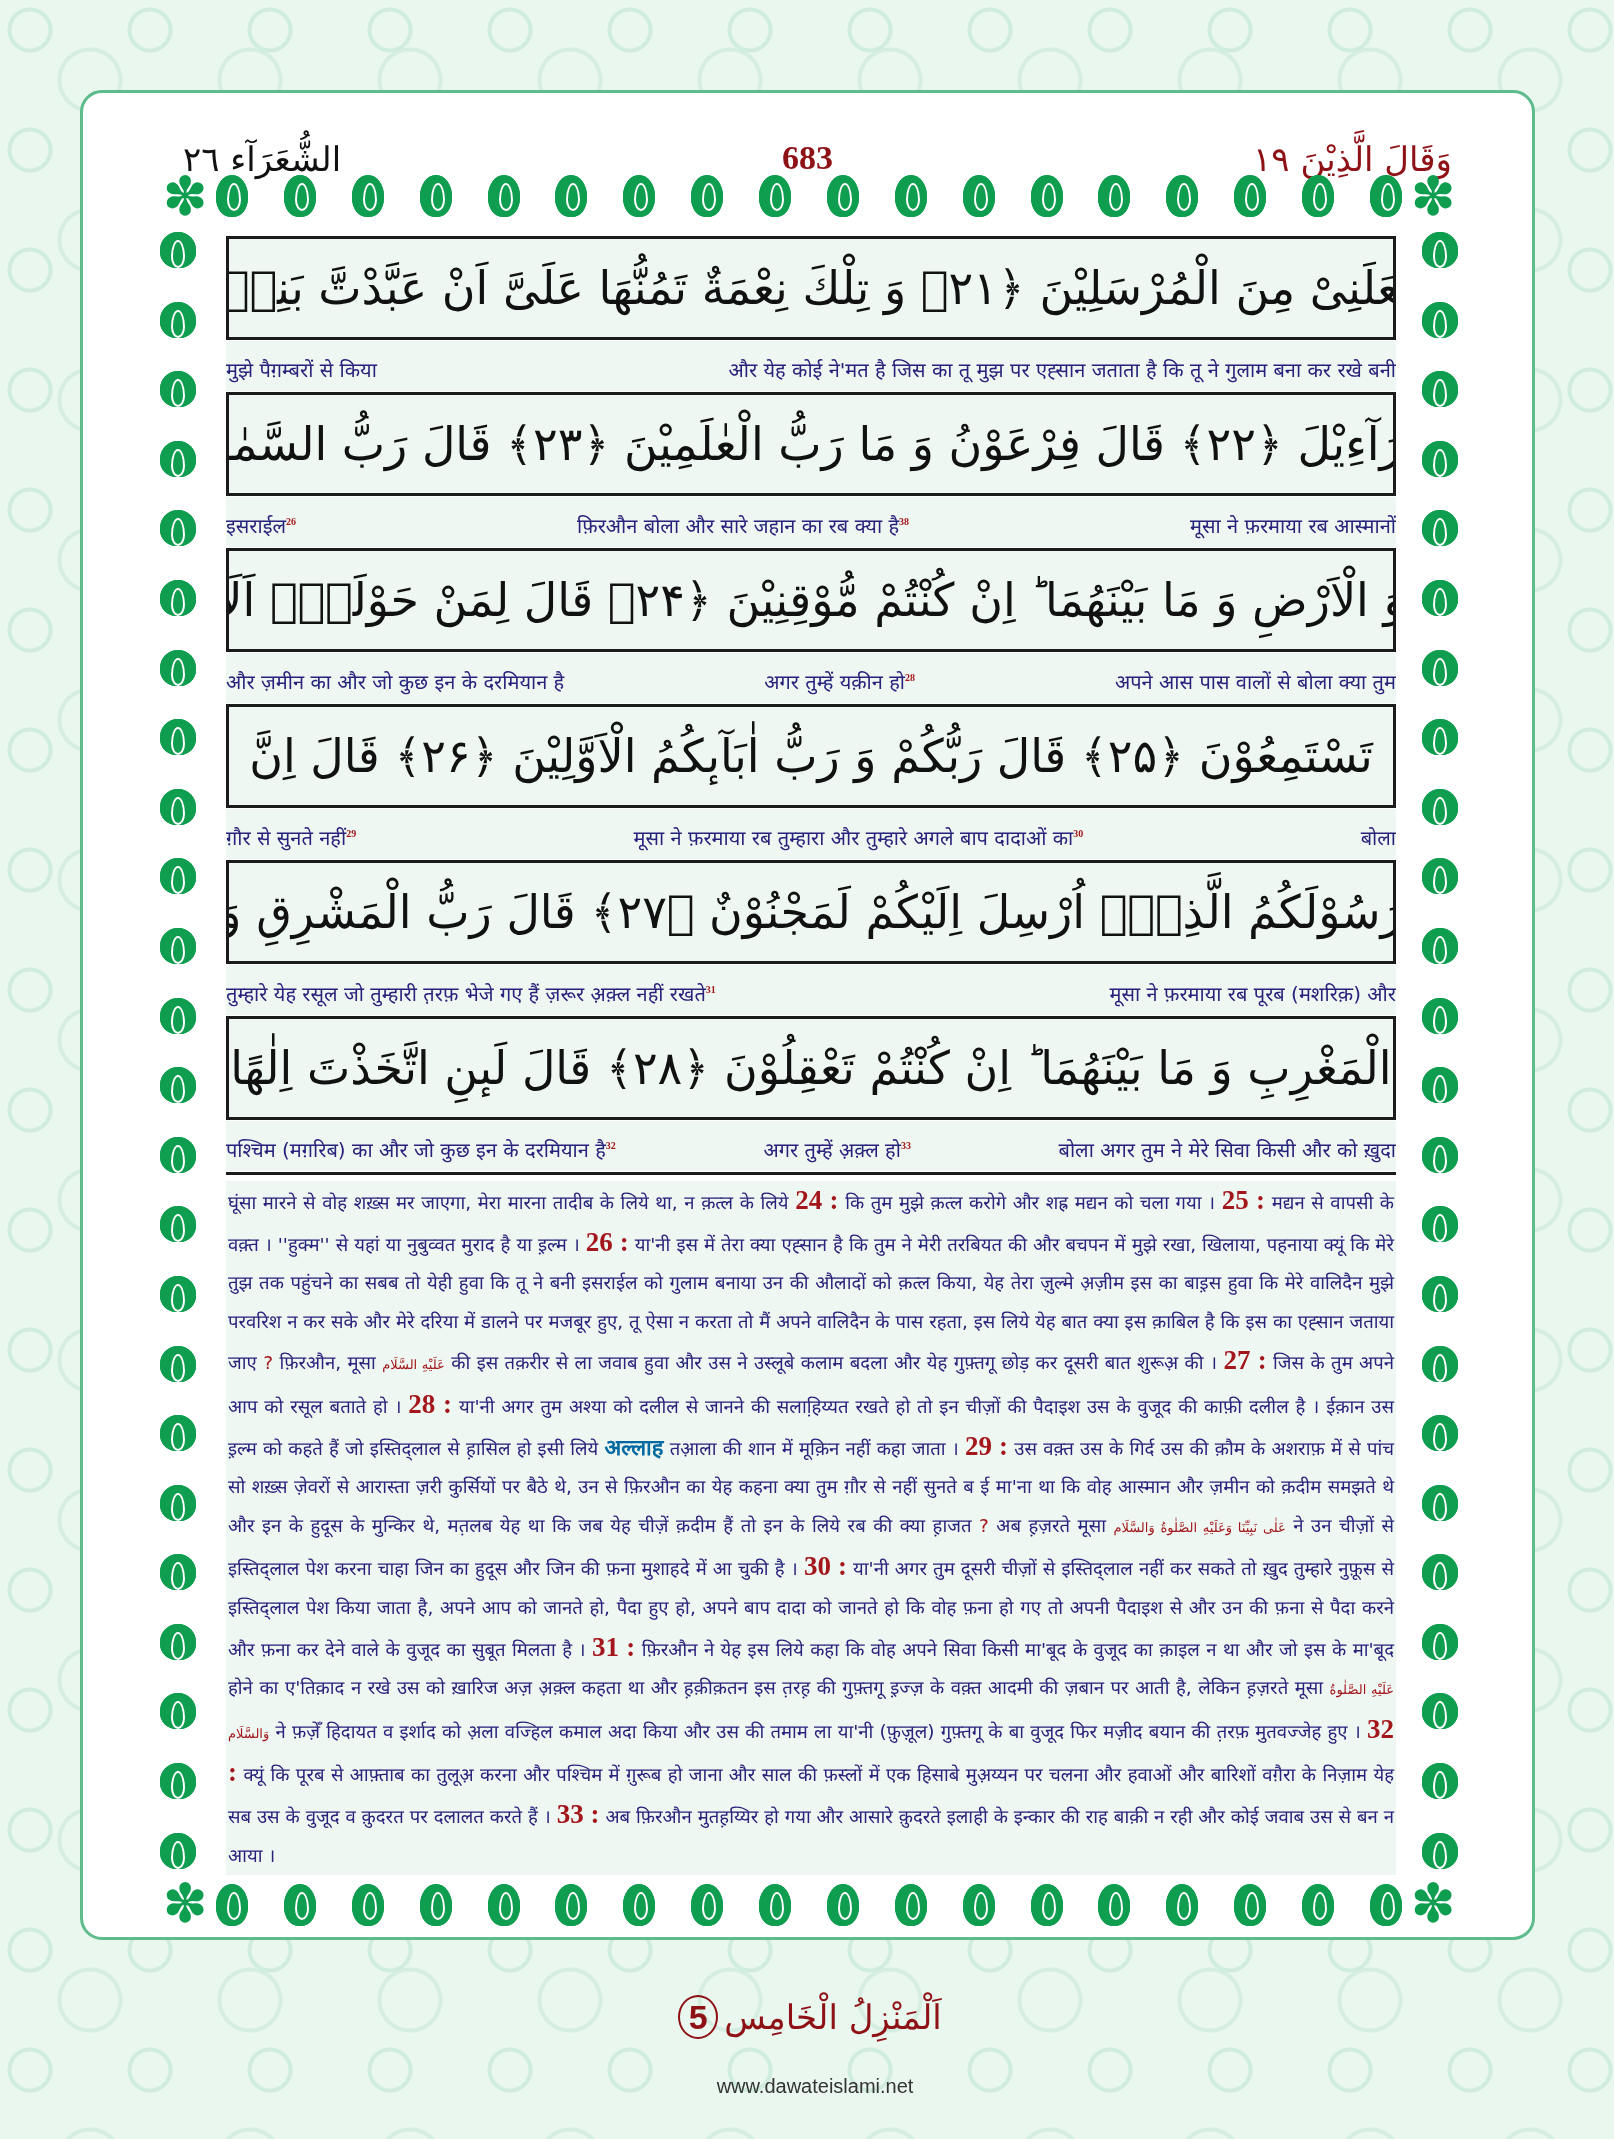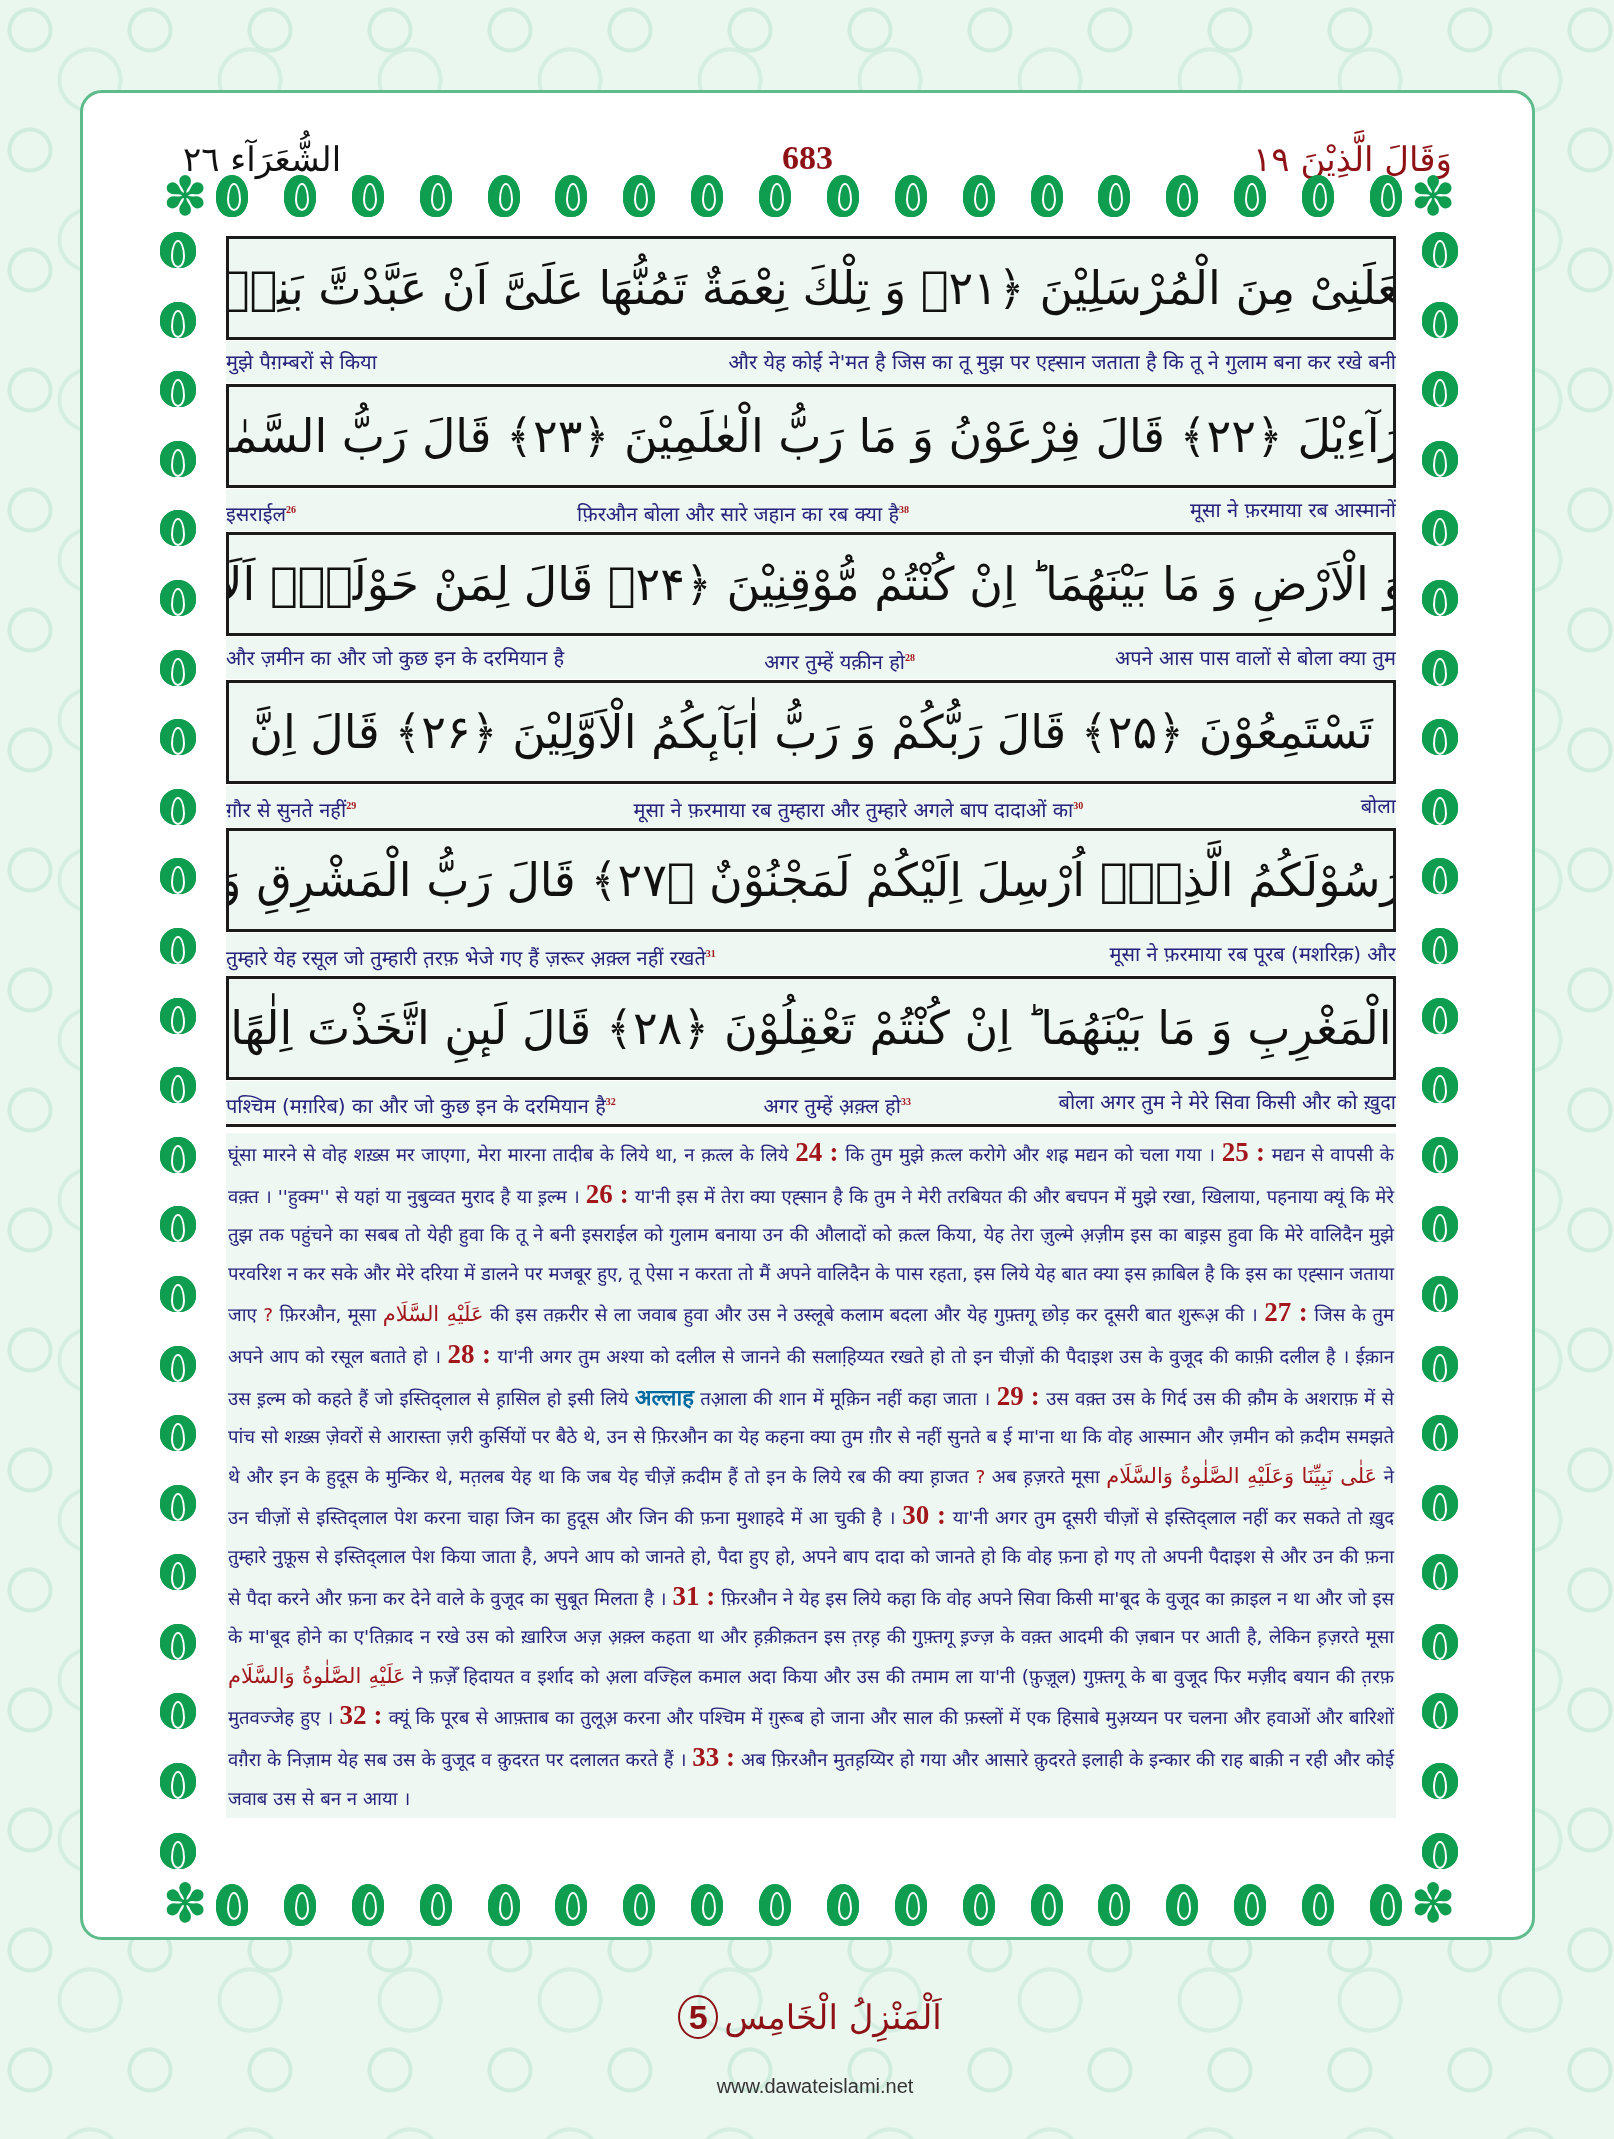--- a/index.html
+++ b/index.html
@@ -43,35 +43,35 @@
   .orn-corner.tl{left:0;top:-6px;} .orn-corner.tr{right:0;top:-6px;}
   .orn-corner.bl{left:0;bottom:-6px;} .orn-corner.br{right:0;bottom:-6px;}
 
   .content{position:absolute;left:226px;top:236px;width:1170px;}
   .verse-box{
     border:3px solid #1b1b1b;background:#eef7f1;height:104px;box-sizing:border-box;
     display:flex;align-items:center;justify-content:center;
     font-family:"DejaVu Serif",serif;font-size:46px;color:#111;direction:rtl;white-space:nowrap;overflow:hidden;
   }
   .trans-line{
-    height:42px;line-height:42px;font-family:"DejaVu Sans",sans-serif;font-size:20px;color:#25237b;
+    height:50px;line-height:42px;font-family:"DejaVu Sans",sans-serif;font-size:20px;color:#25237b;
     white-space:nowrap;overflow:hidden;background:#eef7f1;margin:1px 0 1px 0;
-    display:flex;justify-content:space-between;
+    display:flex;justify-content:space-between;align-items:flex-end;
   }
   .trans-line span{white-space:nowrap;}
   sup{color:#a3161b;font-weight:bold;font-size:10px;font-family:"Liberation Serif",serif;margin-top:12px;}
   .rule{height:3px;background:#1b1b1b;margin:0 0 6px 0;}
 
   .commentary{
     font-family:"DejaVu Sans",sans-serif;font-size:18.5px;line-height:38.6px;color:#25237b;
     text-align:justify;background:#eef7f1;padding:0 2px;
   }
   .commentary .n{color:#a3161b;font-weight:bold;font-family:"Liberation Serif",serif;font-size:27px;}
   .commentary .allah{color:#0369a1;font-weight:bold;font-size:22px;}
-  .commentary .honor{color:#a3161b;font-family:"DejaVu Serif",serif;font-size:21px;}
+  .commentary .honor{color:#a3161b;font-family:"DejaVu Serif",serif;font-size:13px;}
   .commentary .q{color:#a3161b;}
 
   .footer-manzil{position:absolute;left:0;right:0;top:1995px;text-align:center;font-family:"DejaVu Serif",serif;font-size:34px;color:#8e1116;direction:rtl;}
   .footer-manzil .num{display:inline-block;border:2px solid #8e1116;border-radius:50%;width:36px;height:40px;line-height:40px;font-family:"Liberation Sans",sans-serif;font-weight:bold;margin:0 6px;}
   .footer-url{position:absolute;left:0;right:0;top:2075px;text-align:center;font-family:"Liberation Sans",sans-serif;font-size:20px;color:#333;padding-left:16px;}
 </style>
 </head>
 <body>
 
 <div class="bg-swirls"></div>

